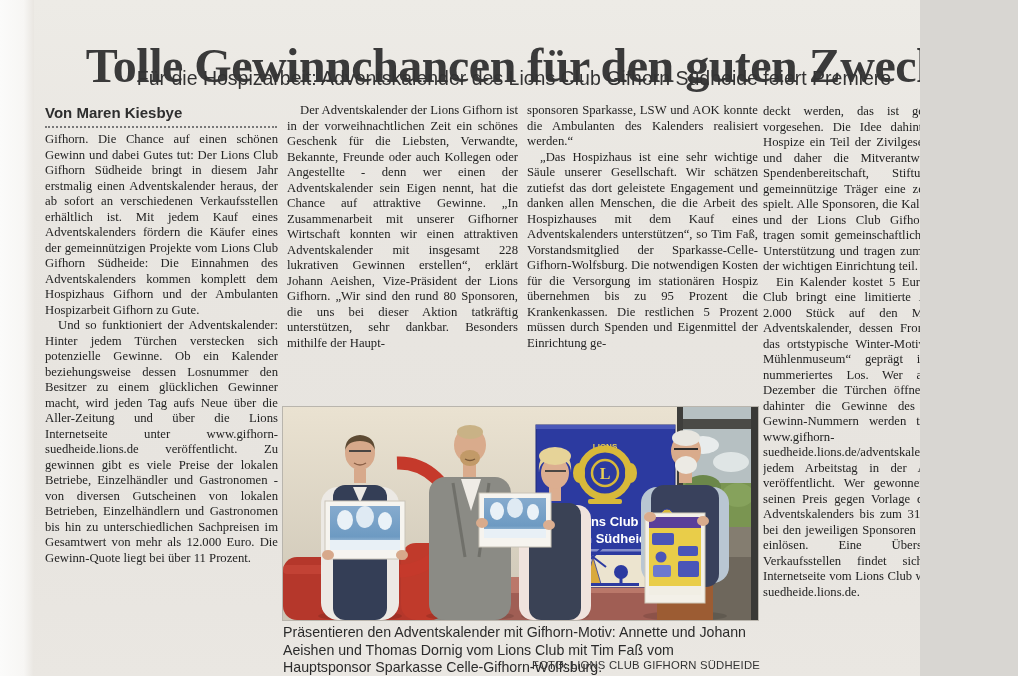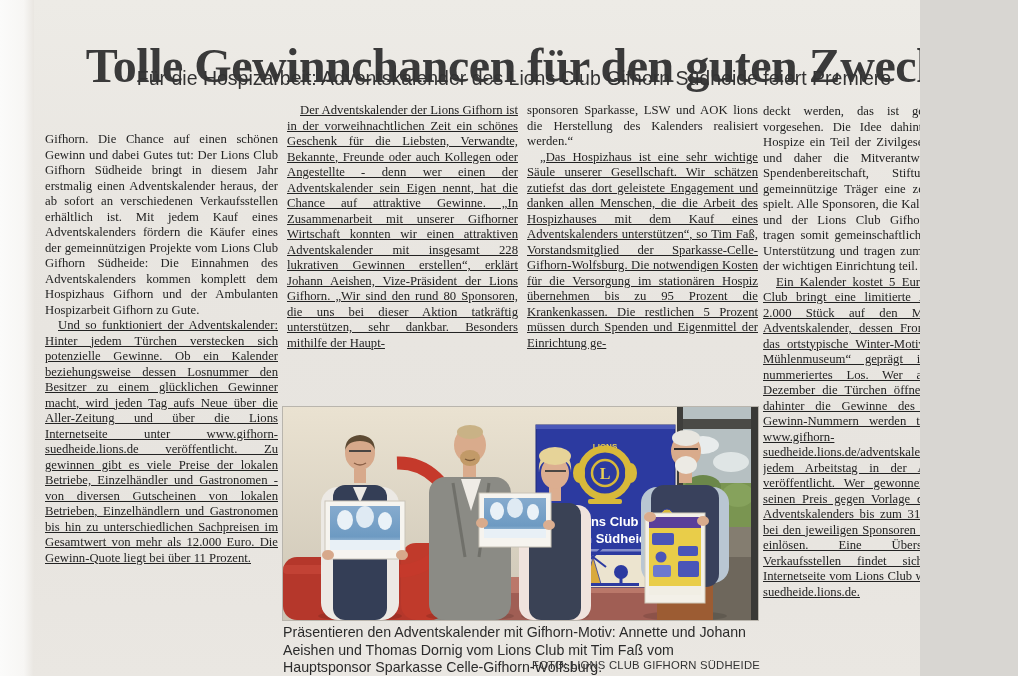--- a/index.html
+++ b/index.html
@@ -20,21 +20,21 @@
     font-family:"Liberation Sans", sans-serif;font-size:19.5px;font-weight:500;color:#333;
   }
   .byline{
     position:absolute;left:45px;top:104px;width:232px;
     font-family:"Liberation Sans", sans-serif;font-size:15px;font-weight:600;color:#2e2e2e;
     padding-bottom:5px;border-bottom:2px dotted #787878;
   }
   .col{position:absolute;font-size:12.7px;line-height:15.5px;text-align:justify;
     color:#232323;overflow:hidden;}
   .col p{margin:0;}
-  .col p.indent{text-indent:13px;text-decoration:underline;}
+  .col p.indent{text-indent:13px;}
   #col1{left:45px;top:132px;width:233px;height:538px;}
   #col2{left:287px;top:103px;width:231px;height:296px;}
   #col3{left:527px;top:103px;width:231px;height:296px;}
   #col4{left:763px;top:104px;width:224px;height:573px;}
   .lead{font-weight:400;}
   #photo{position:absolute;left:283px;top:407px;width:475px;height:213px;
     outline:1px solid #b9b5ad;background:#cfc8ba;}
   #caption{
     position:absolute;left:283px;top:624px;width:477px;height:52px;
     font-family:"Liberation Sans", sans-serif;font-size:14.2px;line-height:17.6px;
@@ -48,32 +48,33 @@
 </style>
 </head>
 <body>
 
 <div id="page">
   <div id="left-margin"></div>
 
   <h1 class="headline">Tolle Gewinnchancen für den guten Zweck</h1>
   <div class="subheadline">Für die Hospizarbeit: Adventskalender des Lions Club Gifhorn Südheide feiert Premiere</div>
 
+  <div class="byline">Von Maren Kiesbye</div>
 
   <div id="col1" class="col">
     <p><span class="lead">Gifhorn.</span><span> Die Chance auf einen schönen Gewinn und dabei Gutes tut: Der Lions Club Gifhorn Südheide bringt in diesem Jahr erstmalig einen Adventskalender heraus, der ab sofort an verschiedenen Verkaufsstellen erhältlich ist. Mit jedem Kauf eines Adventskalenders fördern die Käufer eines der gemeinnützigen Projekte vom Lions Club Gifhorn Südheide: Die Einnahmen des Adventskalenders kommen komplett dem Hospizhaus Gifhorn und der Ambulanten Hospizarbeit Gifhorn zu Gute.</span></p>
     <p class="indent">Und so funktioniert der Adventskalender: Hinter jedem Türchen verstecken sich potenzielle Gewinne. Ob ein Kalender beziehungsweise dessen Losnummer den Besitzer zu einem glücklichen Gewinner macht, wird jeden Tag aufs Neue über die Aller-Zeitung und über die Lions Internetseite unter www.gifhorn-suedheide.lions.de veröffentlicht. Zu gewinnen gibt es viele Preise der lokalen Betriebe, Einzelhändler und Gastronomen - von diversen Gutscheinen von lokalen Betrieben, Einzelhändlern und Gastronomen bis hin zu unterschiedlichen Sachpreisen im Gesamtwert von mehr als 12.000 Euro. Die Gewinn-Quote liegt bei über 11 Prozent.</p>
   </div>
 
   <div id="col2" class="col">
     <p class="indent">Der Adventskalender der Lions Gifhorn ist in der vorweihnachtlichen Zeit ein schönes Geschenk für die Liebsten, Verwandte, Bekannte, Freunde oder auch Kollegen oder Angestellte - denn wer einen der Adventskalender sein Eigen nennt, hat die Chance auf attraktive Gewinne. „In Zusammenarbeit mit unserer Gifhorner Wirtschaft konnten wir einen attraktiven Adventskalender mit insgesamt 228 lukrativen Gewinnen erstellen“, erklärt Johann Aeishen, Vize-Präsident der Lions Gifhorn. „Wir sind den rund 80 Sponsoren, die uns bei dieser Aktion tatkräftig unterstützen, sehr dankbar. Besonders mithilfe der Haupt-</p>
   </div>
 
   <div id="col3" class="col">
-    <p>sponsoren Sparkasse, LSW und AOK lions die Herstellung des Kalenders realisiert werden.“</p>
+    <p>sponsoren Sparkasse, LSW und AOK konnte die Ambulanten des Kalenders realisiert werden.“</p>
     <p class="indent">„Das Hospizhaus ist eine sehr wichtige Säule unserer Gesellschaft. Wir schätzen zutiefst das dort geleistete Engagement und danken allen Menschen, die die Arbeit des Hospizhauses mit dem Kauf eines Adventskalenders unterstützen“, so Tim Faß, Vorstandsmitglied der Sparkasse-Celle-Gifhorn-Wolfsburg. Die notwendigen Kosten für die Versorgung im stationären Hospiz übernehmen bis zu 95 Prozent die Krankenkassen. Die restlichen 5 Prozent müssen durch Spenden und Eigenmittel der Einrichtung ge-</p>
   </div>
 
   <div id="col4" class="col">
     <p>deckt werden, das ist gesetzlich so vorgesehen. Die Idee dahinter ist, dass Hospize ein Teil der Zivilgesellschaft sind und daher die Mitverantwortung über Spendenbereitschaft, Stiftungen und gemeinnützige Träger eine zentrale Rolle spielt. Alle Sponsoren, die Kalender-Käufer und der Lions Club Gifhorn Südheide tragen somit gemeinschaftlich diese zivile Unterstützung und tragen zum Fortbestand der wichtigen Einrichtung teil.</p>
     <p class="indent">Ein Kalender kostet 5 Euro, der Lions Club bringt eine limitierte Auflage von 2.000 Stück auf den Markt. Jeder Adventskalender, dessen Frontseite durch das ortstypische Winter-Motiv „Blick ins Mühlenmuseum“ geprägt ist, ist ein nummeriertes Los. Wer ab dem 1. Dezember die Türchen öffnet, der findet dahinter die Gewinne des Tages. Die Gewinn-Nummern werden täglich unter www.gifhorn-suedheide.lions.de/adventskalender und an jedem Arbeitstag in der Aller-Zeitung veröffentlicht. Wer gewonnen hat, kann seinen Preis gegen Vorlage des Original-Adventskalenders bis zum 31. März 2026 bei den jeweiligen Sponsoren abholen oder einlösen. Eine Übersicht der Verkaufsstellen findet sich auf der Internetseite vom Lions Club www.gifhorn-suedheide.lions.de.</p>
   </div>
 
   <div id="photo">
     <svg width="475" height="213" viewBox="0 0 475 213">

